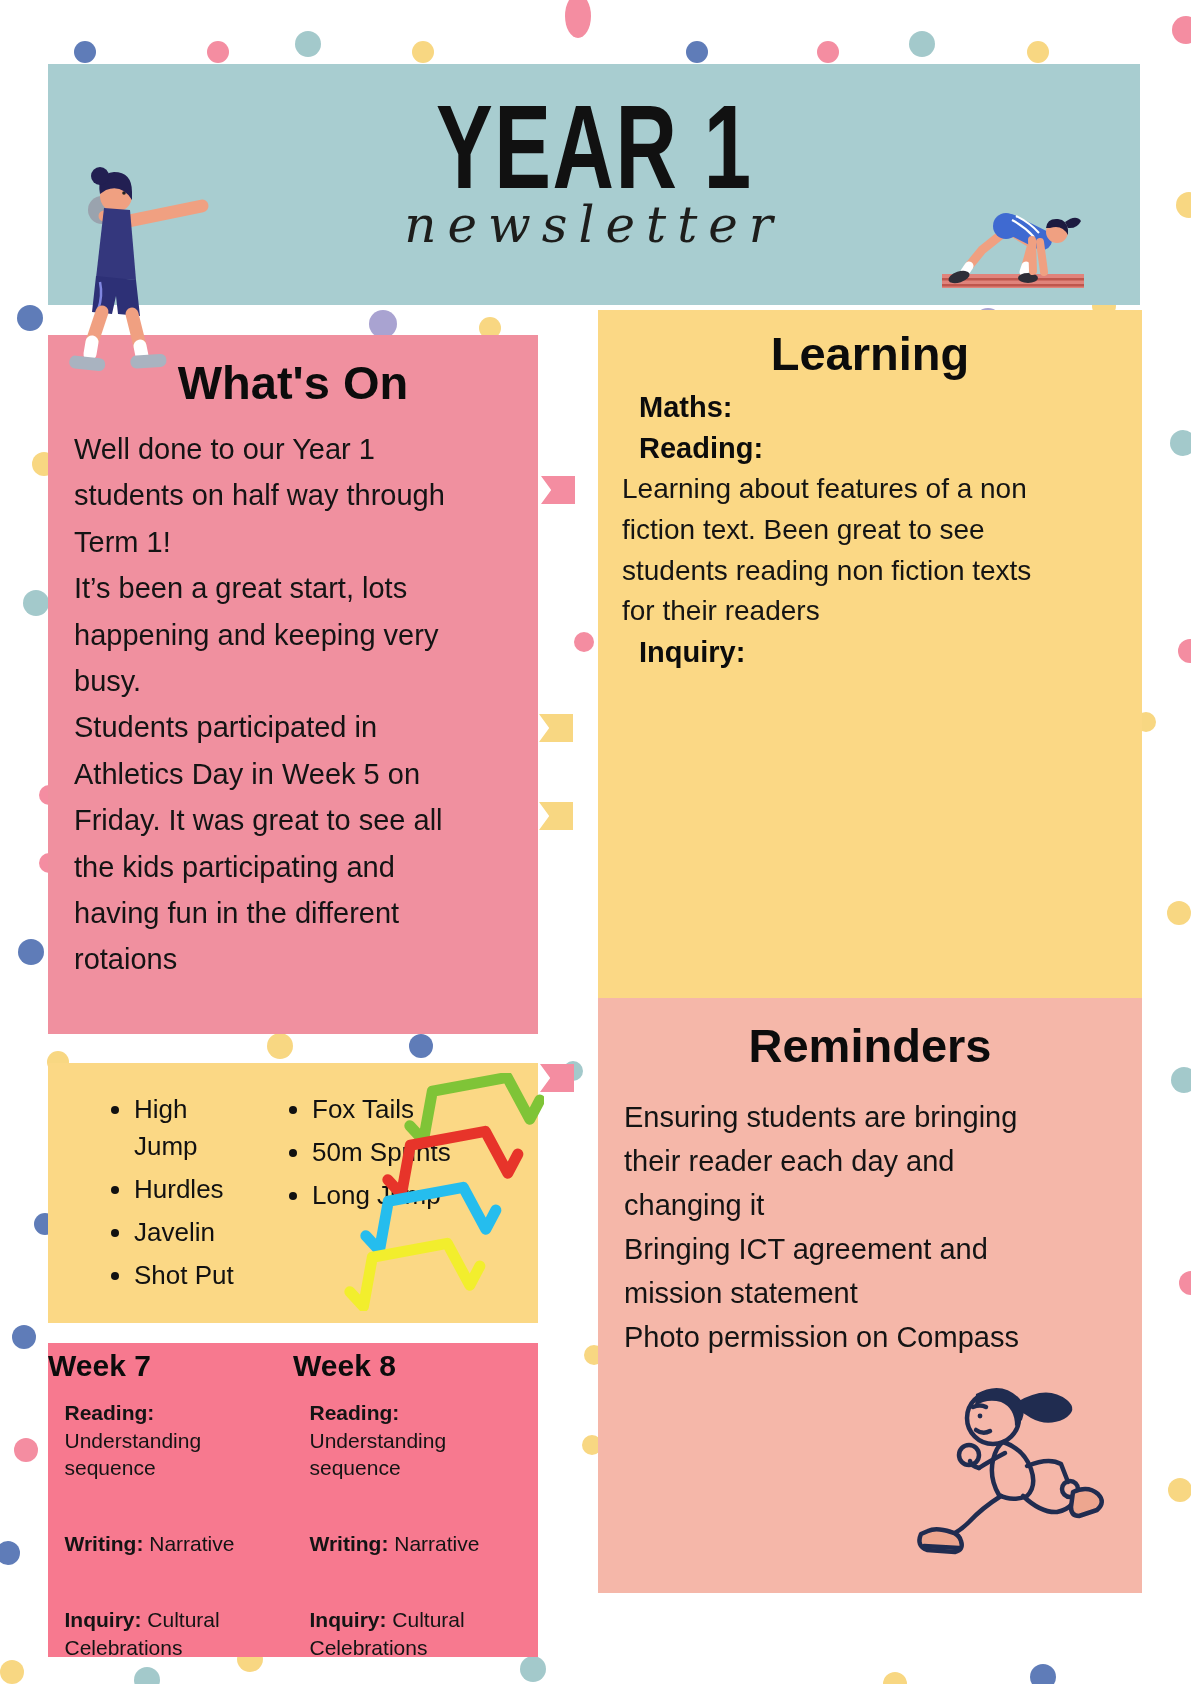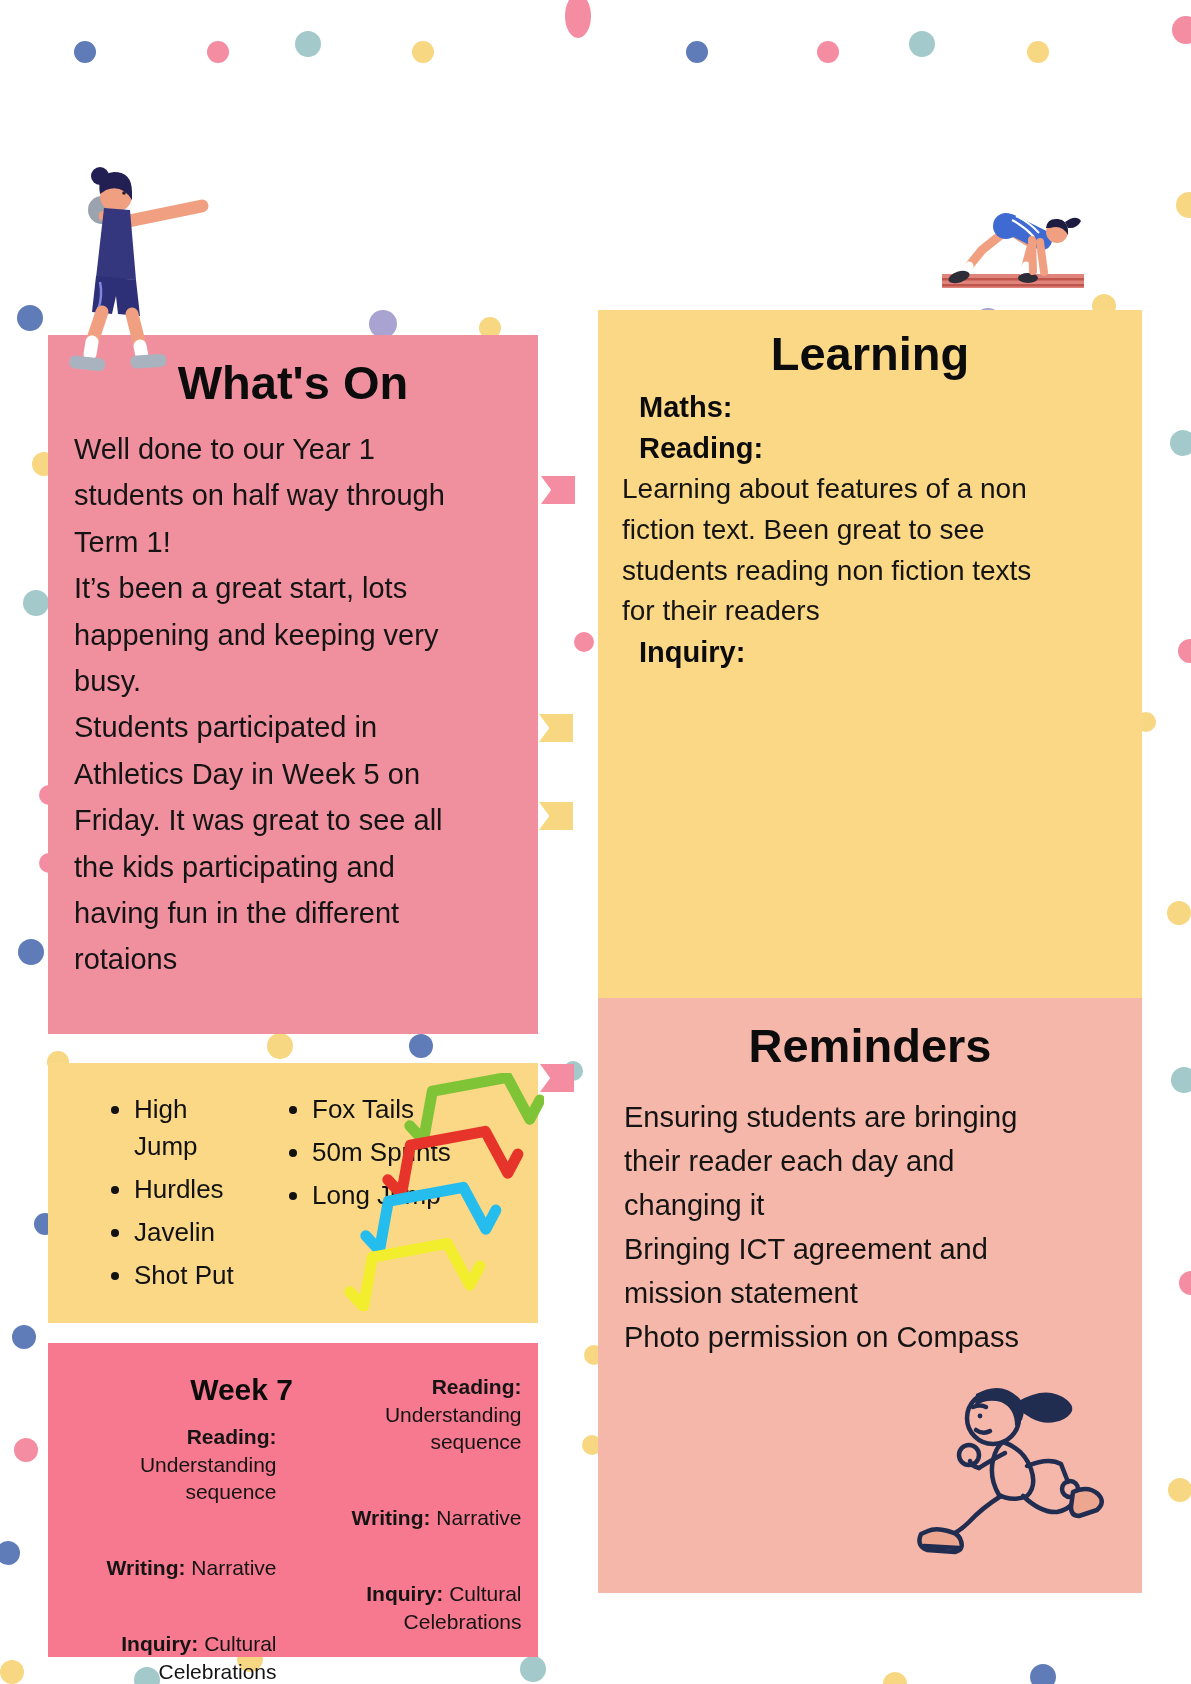--- a/index.html
+++ b/index.html
@@ -33,21 +33,21 @@
   .reminders .box-body{line-height:1.52;margin-top:22px;}
   
   .events-cols{display:flex;gap:36px;margin:28px 0 0 62px;}
   .events ul{margin:0;padding:0 0 0 24px;font-size:26px;line-height:1.42;}
   .events ul li{margin-bottom:6px;}
   .ev-col1{width:118px;}
   .ev-col2{width:180px;}
   .hurdles-svg{position:absolute;right:-6px;top:10px;z-index:3;}
   
   .weeks-inner{display:flex;width:100%;height:100%;}
-  .week-col{flex:1;text-align:right;padding-top:30px;}
+  .week-col{flex:1;text-align:left;padding-top:6px;}
   .week-title{font-size:30px;font-weight:700;margin:0 0 16px 0;color:#0c0c0c;}
   .week-entry{font-size:21px;line-height:1.32;width:212px;margin:0 auto;color:#141414;}
   .week-entry + .week-entry{margin-top:48px;}
   .week-entry b{font-weight:700;}
   
   .shotput-svg{position:absolute;left:52px;top:164px;z-index:5;}
   .sprinter-svg{position:absolute;left:912px;top:182px;z-index:3;}
   .runner-svg{position:absolute;right:26px;bottom:24px;}
 </style>
 </head>
@@ -102,20 +102,24 @@
       <div class="dot" style="left: 134px; top: 1667px; width: 26px; height: 26px; background: rgb(163, 201, 203);"></div>
       <div class="dot" style="left: 520px; top: 1656px; width: 26px; height: 26px; background: rgb(163, 201, 203);"></div>
       <div class="dot" style="left: 883px; top: 1672px; width: 24px; height: 24px; background: rgb(248, 215, 130);"></div>
       <div class="dot" style="left: 1030px; top: 1664px; width: 26px; height: 26px; background: rgb(95, 124, 184);"></div>
       <div class="flag" style="left: 541px; top: 476px; background: rgb(244, 141, 161);"></div>
       <div class="flag" style="left: 539px; top: 714px; background: rgb(248, 215, 130);"></div>
       <div class="flag" style="left: 539px; top: 802px; background: rgb(248, 215, 130);"></div>
       <div class="flag" style="left: 540px; top: 1064px; background: rgb(244, 141, 161);"></div>
     </div>
 
+  <header class="banner">
+    <div class="year-title">YEAR 1</div>
+    <div class="newsletter-script">newsletter</div>
+  </header>
 
   <svg class="shotput-svg" width="160" height="210" viewBox="0 0 160 210">
     <path d="M72 58 L150 42" stroke="#f0a081" stroke-width="13" stroke-linecap="round" fill="none"></path>
     <circle cx="50" cy="46" r="14" fill="#9aa3ae"></circle>
     <path d="M66 60 L52 52" stroke="#f0a081" stroke-width="11" stroke-linecap="round" fill="none"></path>
     <circle cx="64" cy="32" r="16" fill="#f0a081"></circle>
     <circle cx="72" cy="29" r="1.8" fill="#222"></circle>
     <path d="M48 30 Q44 10 62 8 Q80 8 80 28 L80 36 Q70 20 54 26 Z" fill="#221f52"></path>
     <circle cx="48" cy="12" r="9" fill="#221f52"></circle>
     <path d="M52 44 L78 46 L84 116 L44 114 Z" fill="#34377d"></path>
@@ -206,20 +210,21 @@
 
   <section class="box weeks">
     <div class="weeks-inner" id="weeks-inner">
         <div class="week-col">
           <div class="week-title">Week 7</div>
           <div class="week-entry"><b>Reading: </b>Understanding sequence</div>
           <div class="week-entry"><b>Writing: </b>Narrative</div>
           <div class="week-entry"><b>Inquiry: </b>Cultural Celebrations</div>
         </div>
         <div class="week-col">
+          <div class="week-title">Week 8</div>
           <div class="week-entry"><b>Reading: </b>Understanding sequence</div>
           <div class="week-entry"><b>Writing: </b>Narrative</div>
           <div class="week-entry"><b>Inquiry: </b>Cultural Celebrations</div>
         </div>
       </div>
   </section>
 
   <section class="box reminders">
     <h2 class="box-title">Reminders</h2>
     <div class="box-body">Ensuring students are bringing

